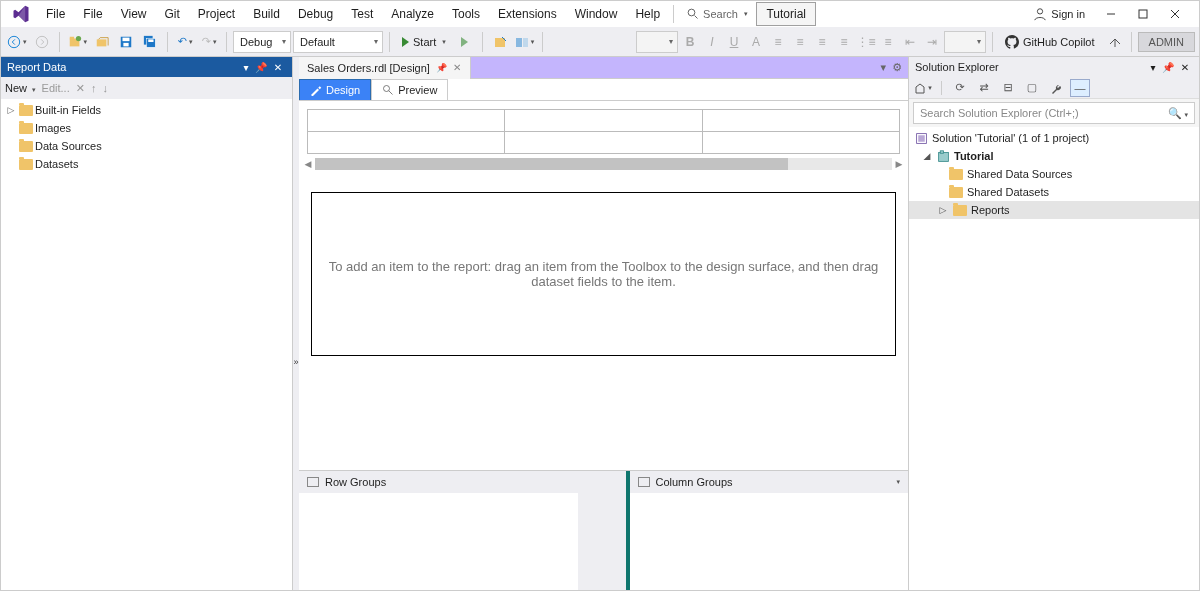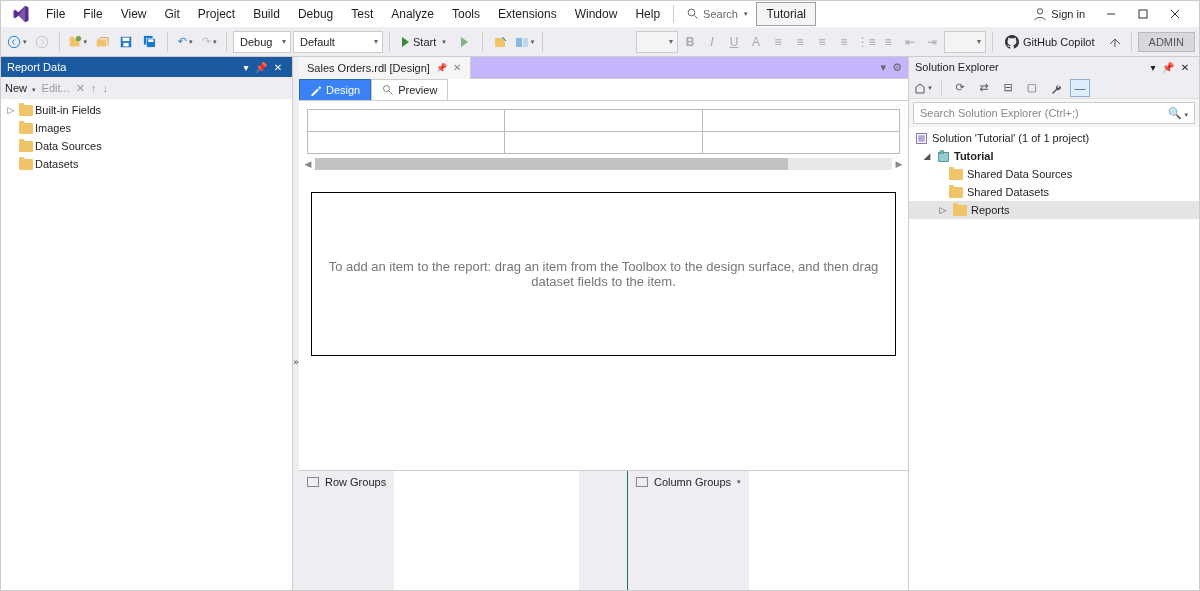--- a/index.html
+++ b/index.html
@@ -74,22 +74,22 @@
 .tbl td { border: 1px solid #bbb; height: 22px; }
 .hscroll { display: flex; align-items: center; height: 16px; padding: 0 2px; }
 .hscroll .arrow { width: 14px; text-align: center; color: #888; font-size: 9px; cursor:pointer;}
 .hscroll .track { flex: 1; height: 12px; background: #e8e8e8; position: relative; }
 .hscroll .thumb { position: absolute; left: 0; top: 0; bottom: 0; width: 82%; background: #c2c2c2; }
 
 .body-placeholder { margin: 20px 12px 8px 12px; border: 1.5px solid #000; height: 164px; display: flex; align-items: center; justify-content: center; color: #777; font-size: 13px; padding: 0 10px; text-align: center; }
 
 
 .groups { display: flex; height: 120px; border-top: 1px solid #ccc; background: #eeeef2;}
-.group-col { flex: 1; display: flex; flex-direction: row; }
-.group-col + .group-col { border-left: 1px solid #0f766e; margin-left: 48px; }
+.group-col { flex: 1; display: flex; flex-direction: column; }
+.group-col + .group-col { border-left: 4px solid #0f766e; margin-left: 48px; }
 .group-hdr { display: flex; align-items: center; gap: 6px; height: 22px; padding: 0 8px; font-size: 11px; }
 .group-body { flex:1; background:#fff;}
 .grp-ico { width:12px; height:10px; border:1px solid #888; display:inline-block;}
 
 
 .se-toolbar { display: flex; align-items: center; height: 22px; background: #eeeef2; padding: 0 4px; gap: 4px; border-bottom:1px solid #ddd;}
 .se-btn { width: 20px; height: 18px; display: flex; align-items: center; justify-content: center; color: #555; cursor:pointer; font-size:11px;}
 .se-search { margin: 3px 4px; height: 22px; border: 1px solid #ccc; background: #fff; display: flex; align-items: center; padding: 0 6px; color: #888; font-size: 11px; }
 .se-search .mag { margin-left: auto; }
 .se-tree { flex:1; background:#fff; overflow:auto; padding-top:2px;}

